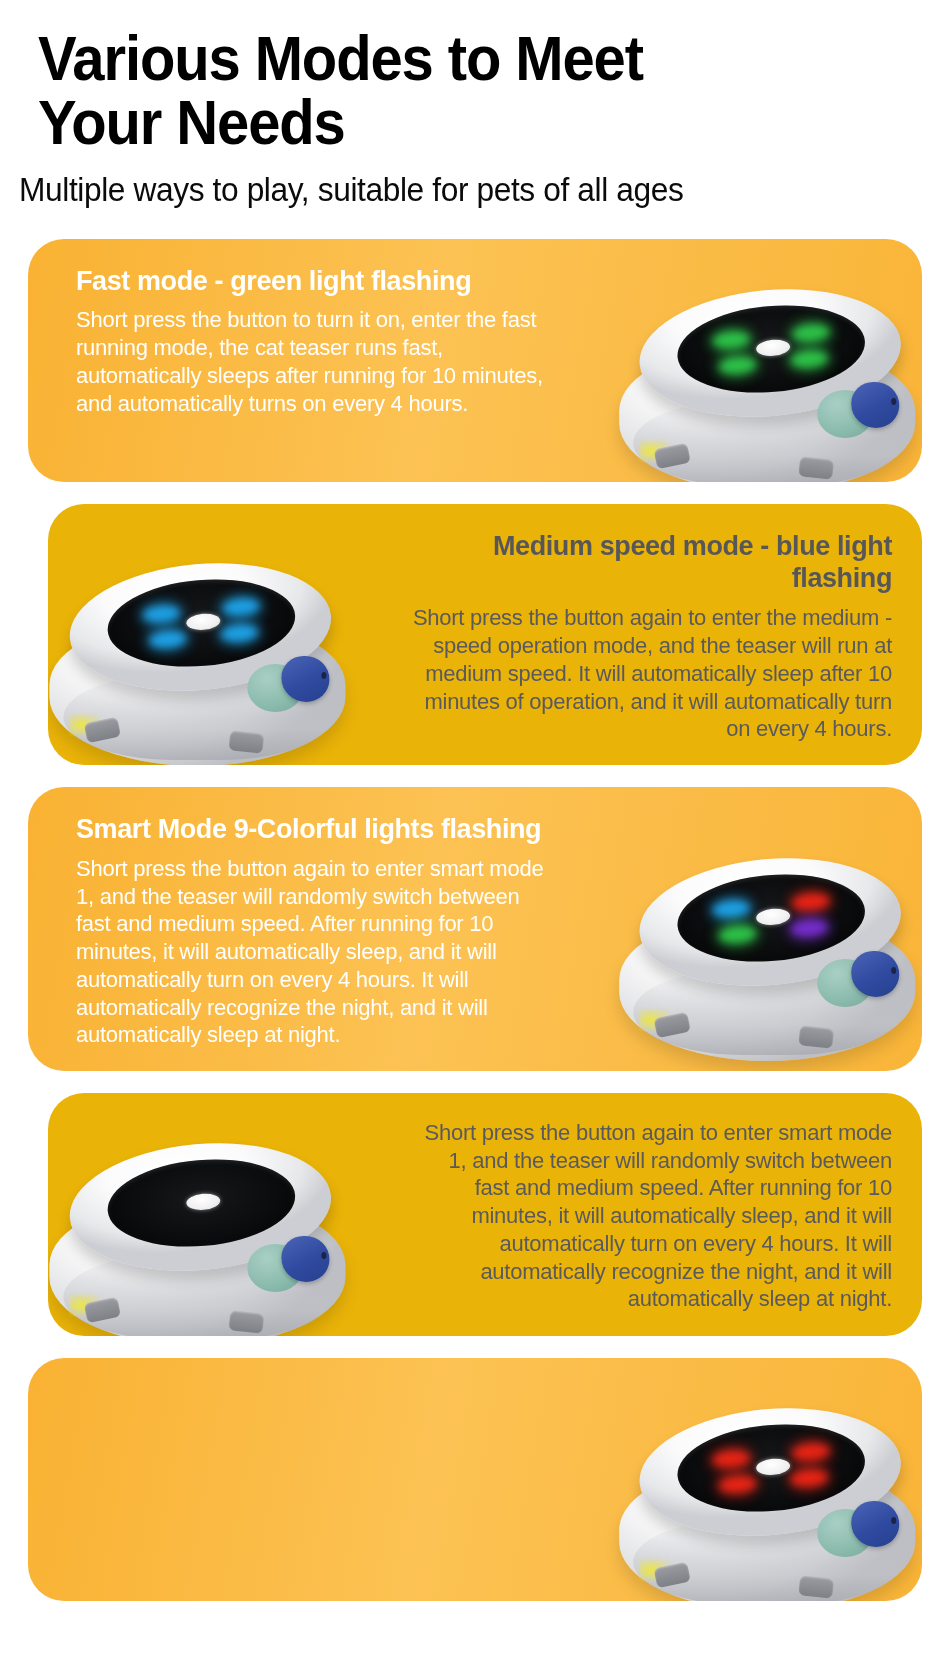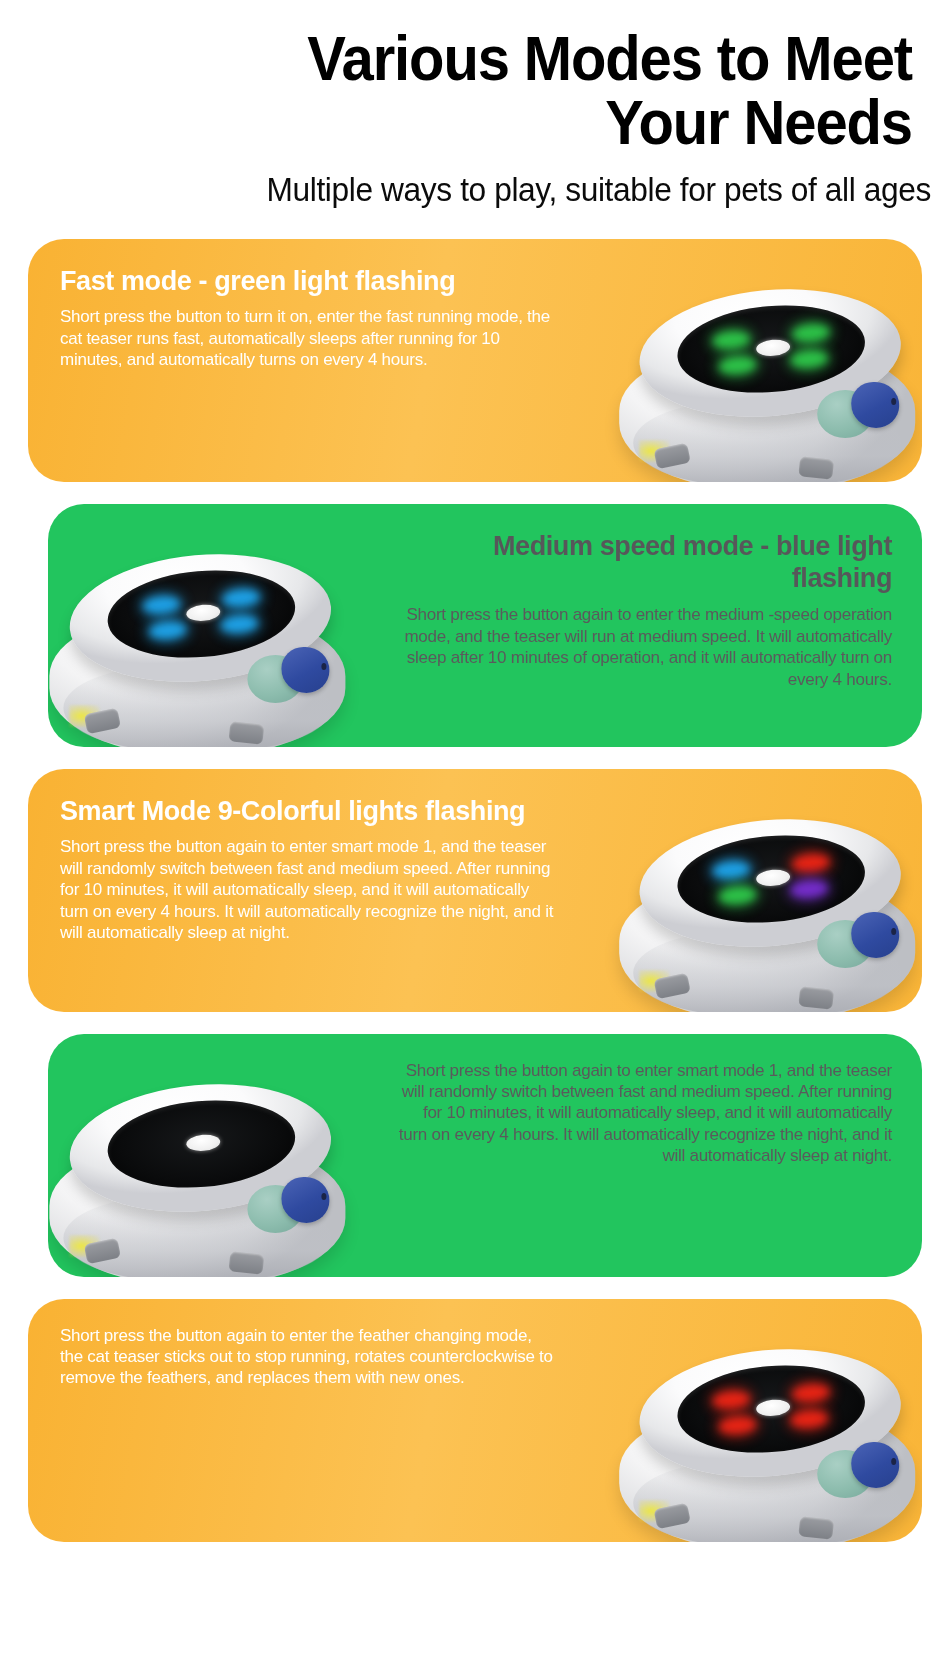--- a/index.html
+++ b/index.html
@@ -5,21 +5,21 @@
   * { box-sizing: border-box; margin: 0; padding: 0; }
   html, body {
     width: 950px; height: 1676px;
     background: #ffffff;
     font-family: "Liberation Sans", sans-serif;
     overflow: hidden;
   }
   .page { position: relative; width: 950px; height: 1676px; background:#fff; }
 
   
-  .header { padding-top: 26px; text-align: right; }
+  .header { padding-top: 26px; text-align: left; }
   .title {
     font-size: 63px;
     font-weight: 700;
     letter-spacing: -1.2px;
     line-height: 1.02;
     color: #000;
     font-family: "Liberation Sans Narrow", "Liberation Sans", sans-serif;
     transform: scaleX(0.92);
   }
   .subtitle {
@@ -38,40 +38,40 @@
     position: relative;
     border-radius: 36px;
     overflow: hidden;
     min-height: 243px;
     display: flex;
     align-items: flex-start;
   }
   .card.orange {
     background: linear-gradient(100deg, #f9b233 0%, #fcc253 45%, #f9b538 100%);
   }
-  .card.gray { background: #22c55e; margin-left: 20px; }
+  .card.gray { background: #eab308; margin-left: 20px; }
 
   .card.text-left  { flex-direction: row; }
   .card.text-right { flex-direction: row-reverse; }
 
-  .card-text { position: relative; z-index: 3; padding: 26px 30px 22px 32px; width: 560px; }
+  .card-text { position: relative; z-index: 3; padding: 26px 30px 22px 48px; width: 560px; }
   .card.text-right .card-text { text-align: right; }
 
   .card-title {
     font-size: 27px;
     font-weight: 700;
     line-height: 1.22;
     letter-spacing: -0.4px;
     margin-bottom: 9px;
   }
   .card.orange .card-title { color: #ffffff; }
   .card.gray   .card-title { color: #57575a; }
 
   .card-body {
-    font-size: 17px;
+    font-size: 22px;
     line-height: 1.26;
     letter-spacing: -0.25px;
   }
   .card.orange .card-body { color: #ffffff; }
   .card.gray   .card-body { color: #5a5a5c; }
 
   
   .device-wrap {
     position: relative;
     z-index: 2;
@@ -313,21 +313,20 @@
             <div class="feather-teal"></div>
             <div class="feather-blue"></div>
             <div class="feather-dot"></div>
           </div>
         </div>
       </div>
     </div>
 
     <div class="card orange text-left">
       <div class="card-text">
-        <div class="card-body">Short press the button again to enter the feather changing mode, the cat teaser sticks out to stop running, rotates counterclockwise to remove the feathers, and replaces them with new ones.</div>
       </div>
       <div class="device-wrap">
         <div class="device">
           <div class="dev-base"></div>
           <div class="dev-base-shade"></div>
           <div class="spark"></div>
           <div class="foot f1"></div>
           <div class="foot f2"></div>
           <div class="dev-rim"></div>
           <div class="dev-panel">

